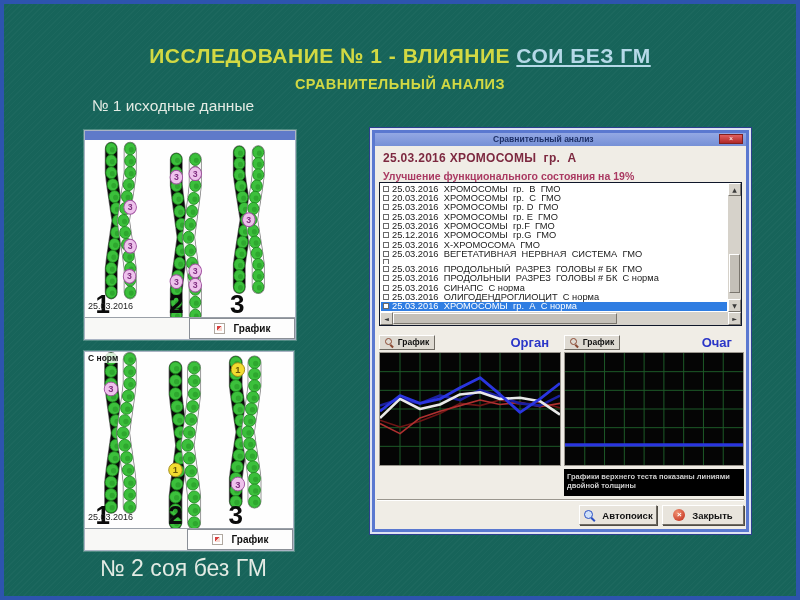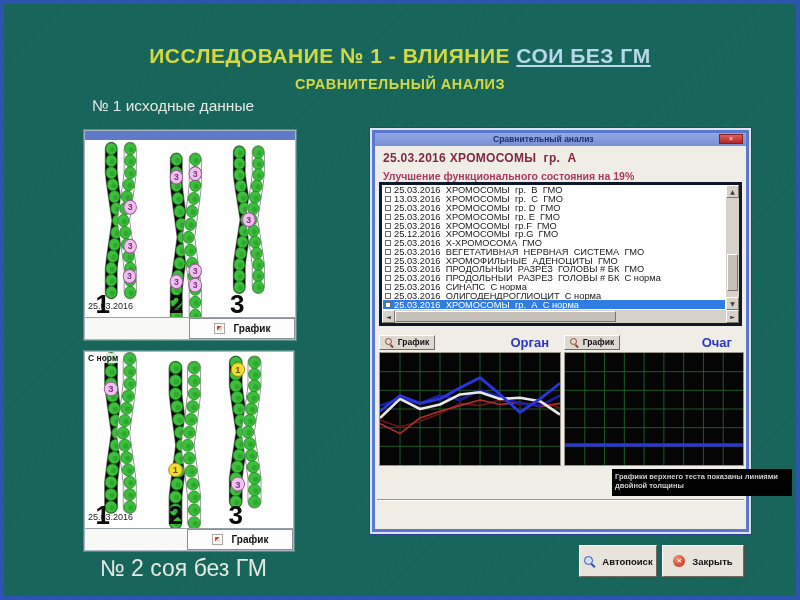--- a/index.html
+++ b/index.html
@@ -53,21 +53,21 @@
               background:linear-gradient(#e06060,#b02828); border:1px solid #802020;
               color:#fff; font-size:7px; line-height:8px; text-align:center; cursor:pointer; }
   .win-content { position:relative; flex:1 1 auto; }
   .win-header { position:absolute; left:8px; top:5px; font-size:12px; font-weight:bold;
                 color:#7d2940; white-space:pre; letter-spacing:0.3px; }
   .win-status { position:absolute; left:8px; top:24px; font-size:10.5px; font-weight:bold;
                 color:#aa3a62; white-space:pre; }
 
   
   .listbox { position:absolute; left:4px; top:36px; width:363px; height:144px;
-             background:#fff; border:3px solid #0f172a; }
+             background:#fff; border:1px solid #0f172a; }
   .rows { position:absolute; left:1px; top:1px; right:14px; bottom:14px;
           display:flex; flex-direction:column; overflow:hidden; }
   .lrow { flex:1 1 auto; display:flex; align-items:center; padding-left:2px;
           font-size:9.3px; color:#1a1a1a; white-space:pre; overflow:hidden; cursor:default; }
   .lrow.sel { background:#2f7de2; color:#fff; }
   .cb { flex:0 0 auto; width:6px; height:6px; border:1px solid #6a6a6a; background:#fff; margin-right:3px; }
   .vscroll { position:absolute; right:0; top:0; width:13px; bottom:13px; background:#d6d2ca; }
   .hscroll { position:absolute; left:0; right:0; bottom:0; height:13px; background:#d6d2ca; }
   .sarrow { position:absolute; width:13px; height:13px; background:#d6d2ca;
             border:1px solid; border-color:#fff #7a766e #7a766e #fff;
@@ -93,29 +93,29 @@
   .mag::before { content:""; position:absolute; left:0; top:0; width:5px; height:5px;
                  border:1.4px solid #8a4a34; border-radius:50%; }
   .mag::after { content:""; position:absolute; left:6px; top:6px; width:3.5px; height:1.6px;
                 background:#8a4a34; transform:rotate(45deg); transform-origin:0 0; }
   .panel-label { flex:1; text-align:right; padding-right:12px; font-size:13px; font-weight:bold; color:#2b36c8; }
   .chart-wrap { position:absolute; left:0; right:0; top:18px; bottom:0;
                 border:1px solid #9a968e; background:#050505; }
   svg.chart { position:absolute; inset:0; width:100%; height:100%; }
 
   .note { position:absolute; left:189px; top:323px; width:180px; height:27px; background:#000;
-          color:#cfcfcf; font-size:7.5px; font-weight:bold; line-height:9px; padding:3px 3px;margin-left:48px; }
+          color:#cfcfcf; font-size:7.5px; font-weight:bold; line-height:9px; padding:3px 3px; }
   .divider { position:absolute; left:2px; right:2px; top:353px; height:2px;
              border-top:1px solid #9a968e; border-bottom:1px solid #fff; }
 
-  .win-btn { position:absolute; top:359px; height:32px; background:#e8e4dc;
+  .win-btn { position:absolute; top:359px; height:20px; background:#e8e4dc;
              border:1px solid; border-color:#fff #6f6b63 #6f6b63 #fff; box-shadow:1px 1px 0 #504c44;
              display:flex; align-items:center; justify-content:center; gap:7px;
              font-size:9.5px; font-weight:bold; color:#111; cursor:pointer;
-             font-family:"Liberation Sans", sans-serif;margin-top:40px; }
+             font-family:"Liberation Sans", sans-serif; }
   .btn-auto { left:204px; width:78px; }
   .btn-close { left:287px; width:82px; }
   .mag-blue { position:relative; width:12px; height:12px; display:inline-block; flex:0 0 auto; }
   .mag-blue::before { content:""; position:absolute; left:0.5px; top:0.5px; width:7px; height:7px;
                       border:1.8px solid #2a50c4; border-radius:50%; background:#cfe0f8; }
   .mag-blue::after { content:""; position:absolute; left:8.2px; top:8.2px; width:4.5px; height:2px;
                      background:#2a50c4; transform:rotate(45deg); transform-origin:0 0; }
   .redx { width:12px; height:12px; border-radius:50%; flex:0 0 auto;
           background:radial-gradient(circle at 35% 30%, #f09070, #c02818);
           color:#fff; font-size:8px; font-weight:bold; text-align:center; line-height:12px; }
@@ -539,21 +539,21 @@
 
       <div class="listbox">
         <div class="rows" id="list-rows">
   <div class="lrow">
     <span class="cb"></span>
     <span class="ltext">25.03.2016  ХРОМОСОМЫ  гр.  В  ГМО</span>
   </div>
 
   <div class="lrow">
     <span class="cb"></span>
-    <span class="ltext">13.03.2016  ХРОМОСОМЫ  гр.  С  ГМО</span>
+    <span class="ltext">20.03.2016  ХРОМОСОМЫ  гр.  С  ГМО</span>
   </div>
 
   <div class="lrow">
     <span class="cb"></span>
     <span class="ltext">25.03.2016  ХРОМОСОМЫ  гр. D  ГМО</span>
   </div>
 
   <div class="lrow">
     <span class="cb"></span>
     <span class="ltext">25.03.2016  ХРОМОСОМЫ  гр. Е  ГМО</span>
@@ -574,21 +574,20 @@
     <span class="ltext">25.03.2016  Х-ХРОМОСОМА  ГМО</span>
   </div>
 
   <div class="lrow">
     <span class="cb"></span>
     <span class="ltext">25.03.2016  ВЕГЕТАТИВНАЯ  НЕРВНАЯ  СИСТЕМА  ГМО</span>
   </div>
 
   <div class="lrow">
     <span class="cb"></span>
-    <span class="ltext">25.03.2016  ХРОМОФИЛЬНЫЕ  АДЕНОЦИТЫ  ГМО</span>
   </div>
 
   <div class="lrow">
     <span class="cb"></span>
     <span class="ltext">25.03.2016  ПРОДОЛЬНЫЙ  РАЗРЕЗ  ГОЛОВЫ # БК  ГМО</span>
   </div>
 
   <div class="lrow">
     <span class="cb"></span>
     <span class="ltext">25.03.2016  ПРОДОЛЬНЫЙ  РАЗРЕЗ  ГОЛОВЫ # БК  С норма</span>

